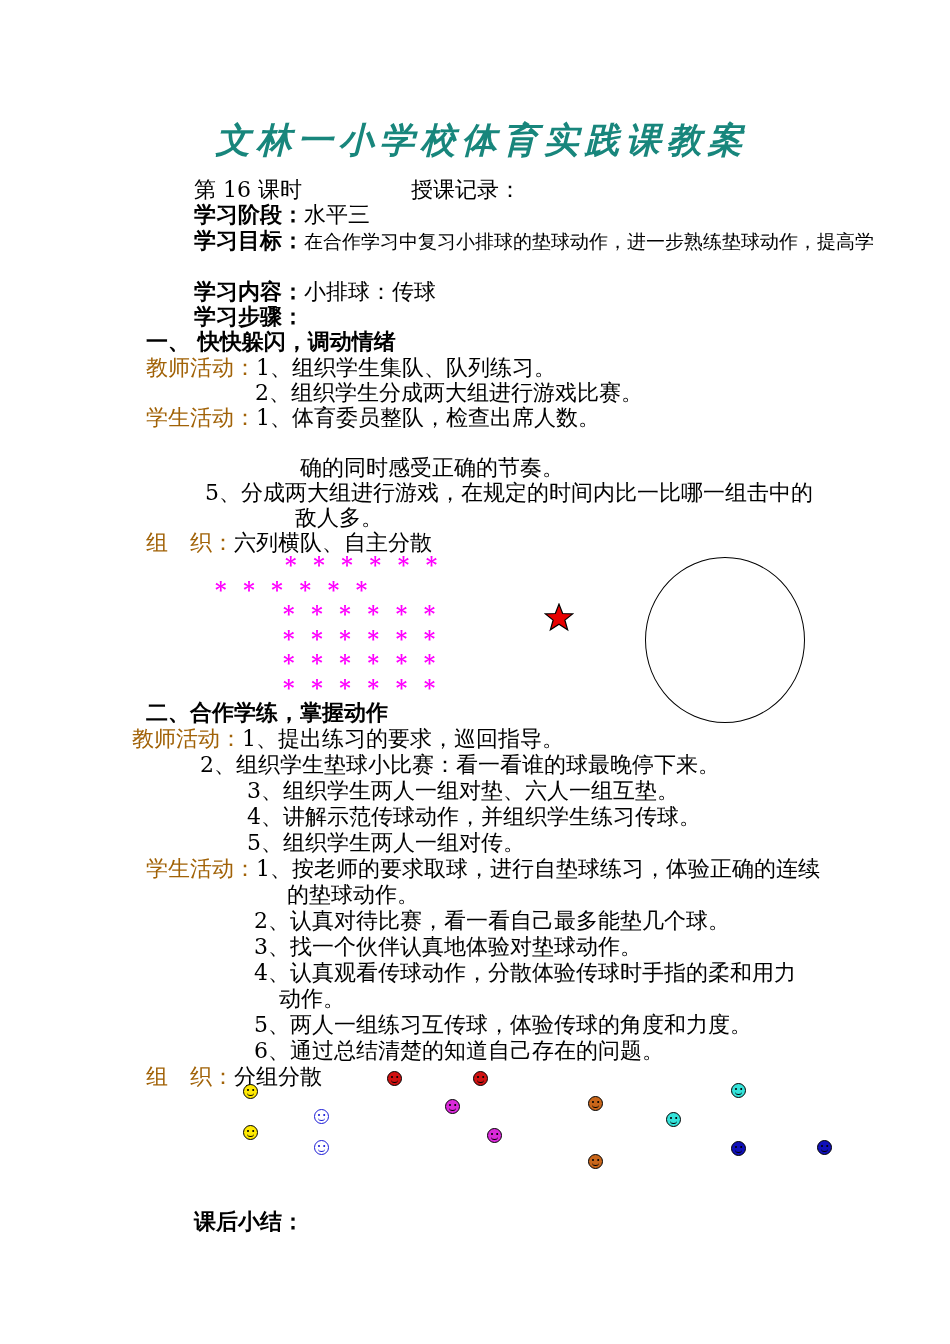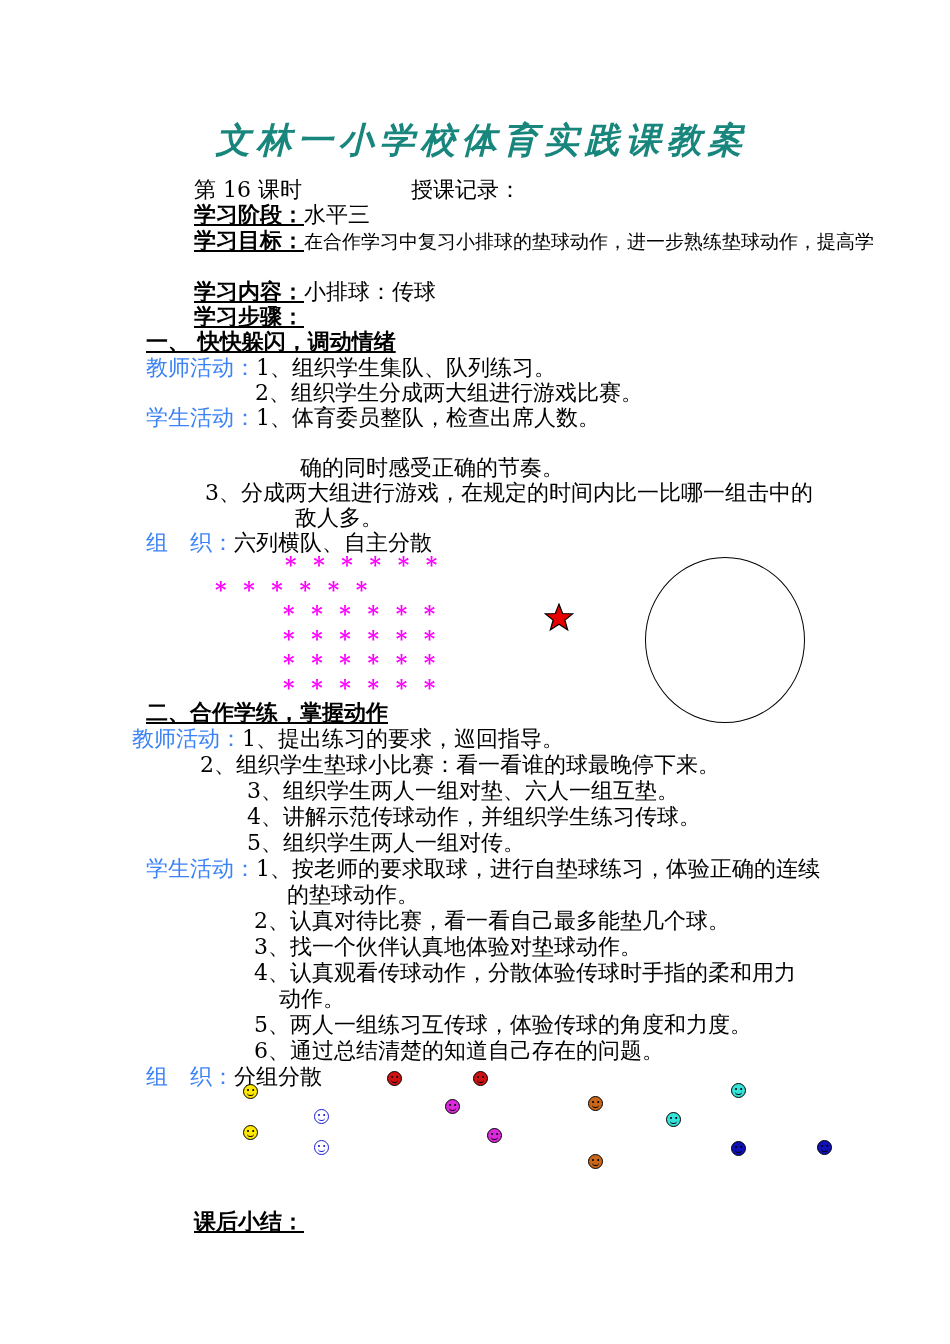--- a/index.html
+++ b/index.html
@@ -3,23 +3,23 @@
 <meta charset="utf-8">
 <style>
   html,body { margin:0; padding:0; background:#ffffff; }
   .page {
     position:relative; width:950px; height:1344px; background:#ffffff;
     font-family:"DejaVu Serif","Liberation Serif",serif; color:#000;
     overflow:hidden;
   }
   .line { position:absolute; font-size:22px; line-height:25px; white-space:nowrap; }
   .hei  { font-family:"DejaVu Sans","Liberation Sans",sans-serif; }
-  .b    { font-weight:bold;text-decoration:underline; }
+  .b    { font-weight:bold; }
   .blue { color:#000000;margin-left:48px; }
-  .purple { color:#3b82f6; }
+  .purple { color:#a16207; }
   .small { font-size:19px; }
   .doc-title {
     position:absolute; left:146px; right:132px; top:116px; text-align:center;
     font-size:35px; line-height:48px; font-weight:bold; font-style:italic;
     letter-spacing:6px; color:#18867c;
     font-family:"DejaVu Serif","Liberation Serif",serif;
   }
   .star-row {
     position:absolute; color:#ff00ff; font-weight:bold; font-size:22px;
     line-height:22px; word-spacing:9px; white-space:nowrap;
@@ -78,21 +78,21 @@
 
   <div class="line" style="left:146px; top:355px;">
     <span class="purple">教师活动：</span><span>1、组织学生集队、队列练习。</span>
   </div>
   <div class="line" style="left:255px; top:380px;">2、组织学生分成两大组进行游戏比赛。</div>
 
   <div class="line" style="left:146px; top:405px;">
     <span class="purple">学生活动：</span><span>1、体育委员整队，检查出席人数。</span>
   </div>
   <div class="line" style="left:300px; top:455px;">确的同时感受正确的节奏。</div>
-  <div class="line" style="left:205px; top:480px;">3、分成两大组进行游戏，在规定的时间内比一比哪一组击中的</div>
+  <div class="line" style="left:205px; top:480px;">5、分成两大组进行游戏，在规定的时间内比一比哪一组击中的</div>
   <div class="line" style="left:295px; top:505px;">敌人多。</div>
 
   <div class="line" style="left:146px; top:530px;">
     <span class="purple">组　织：</span><span>六列横队、自主分散</span>
   </div>
 
   <div class="star-row" style="left:285px; top:553px;">* * * * * *</div>
   <div class="star-row" style="left:215px; top:578px;">* * * * * *</div>
   <div class="star-row" style="left:283px; top:602px;">* * * * * *</div>
   <div class="star-row" style="left:283px; top:627px;">* * * * * *</div>

